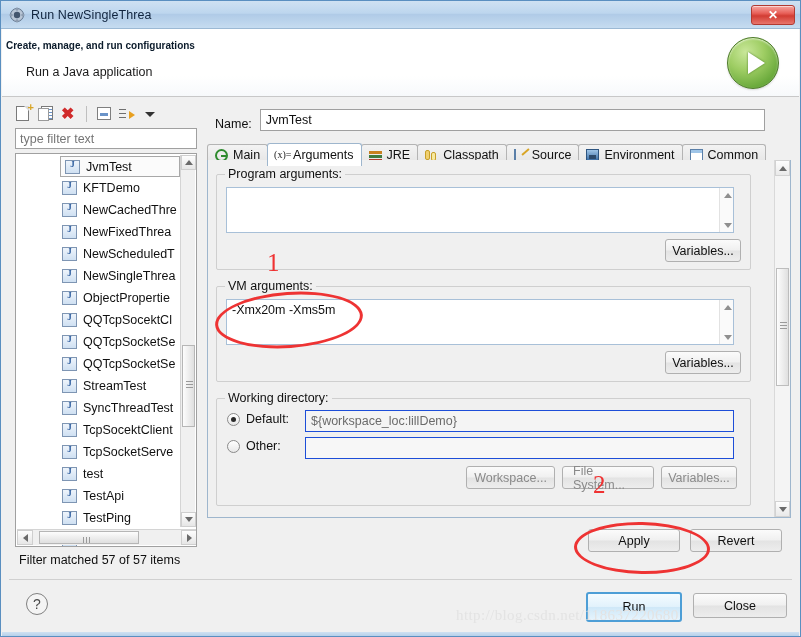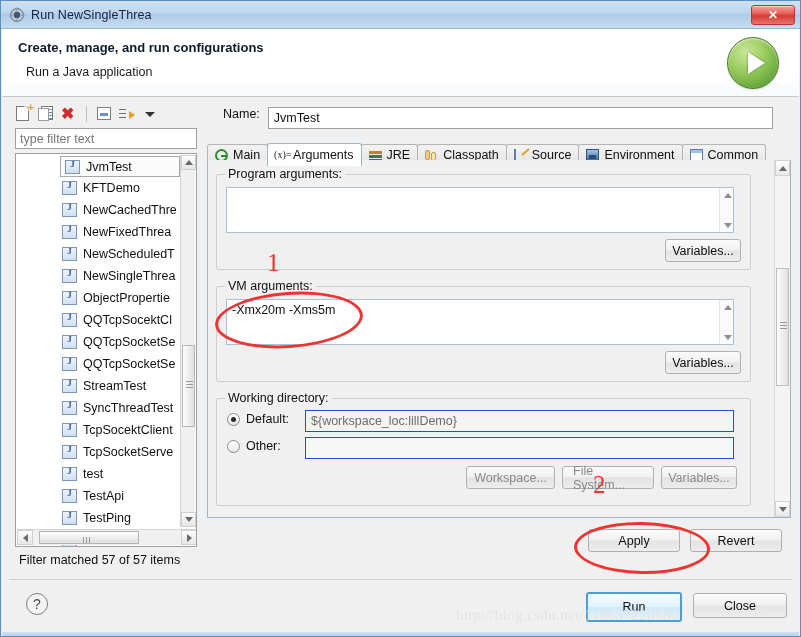--- a/index.html
+++ b/index.html
@@ -40,22 +40,22 @@
     color: #fff; font-size: 12px; font-weight: bold; cursor: pointer;
   }
 
   
   #header {
     position: absolute; left: 1px; top: 28px; width: 797px; height: 68px;
     background: linear-gradient(to bottom, #ffffff 0%, #ffffff 70%, #f7f9fb 100%);
     border-bottom: 1px solid #c8c8c8;
   }
   #header-title {
-    position: absolute; left: 16px; top: 11px;
-    font-size: 13px; font-weight: bold; color: #0b1b2b;
+    position: absolute; left: 4px; top: 11px;
+    font-size: 10px; font-weight: bold; color: #0b1b2b;
   }
   #header-sub {
     position: absolute; left: 24px; top: 36px;
     font-size: 12.5px; color: #1a1a1a;
   }
   #run-badge {
     position: absolute; right: 20px; top: 8px;
     width: 52px; height: 52px; border-radius: 50%;
     background: radial-gradient(circle at 35% 28%, #c9e79a 0%, #9ecd63 38%, #69a93b 75%, #4e8c2b 100%);
     border: 1px solid #4e7c2a;
@@ -210,21 +210,21 @@
     position: absolute; top: 5px; left: 46px; width: 1px; height: 6px; background: #9a9a9a;
     box-shadow: 3px 0 0 #9a9a9a, -3px 0 0 #9a9a9a;
   }
   #filter-status {
     position: absolute; left: 8px; top: 452px; font-size: 12.5px; color: #101010;
   }
 
   
   #right { position: absolute; left: 206px; top: 106px; width: 584px; height: 464px; }
 
-  #name-row { position: absolute; left: 16px; top: 0; height: 24px; display: flex; align-items: flex-start; }
+  #name-row { position: absolute; left: 8px; top: 0; height: 24px; display: flex; align-items: flex-end; }
   #name-label { font-size: 12.5px; color: #101010; margin-right: 8px; }
   #name-input {
     width: 505px; height: 22px; border: 1px solid #a0a0a0; background: #fff;
     font-size: 12.5px; color: #101010; padding: 2px 5px;
     font-family: "Liberation Sans", sans-serif;
   }
 
   
   #tabs {
     position: absolute; left: 0; top: 31px; width: 584px; height: 34px;

